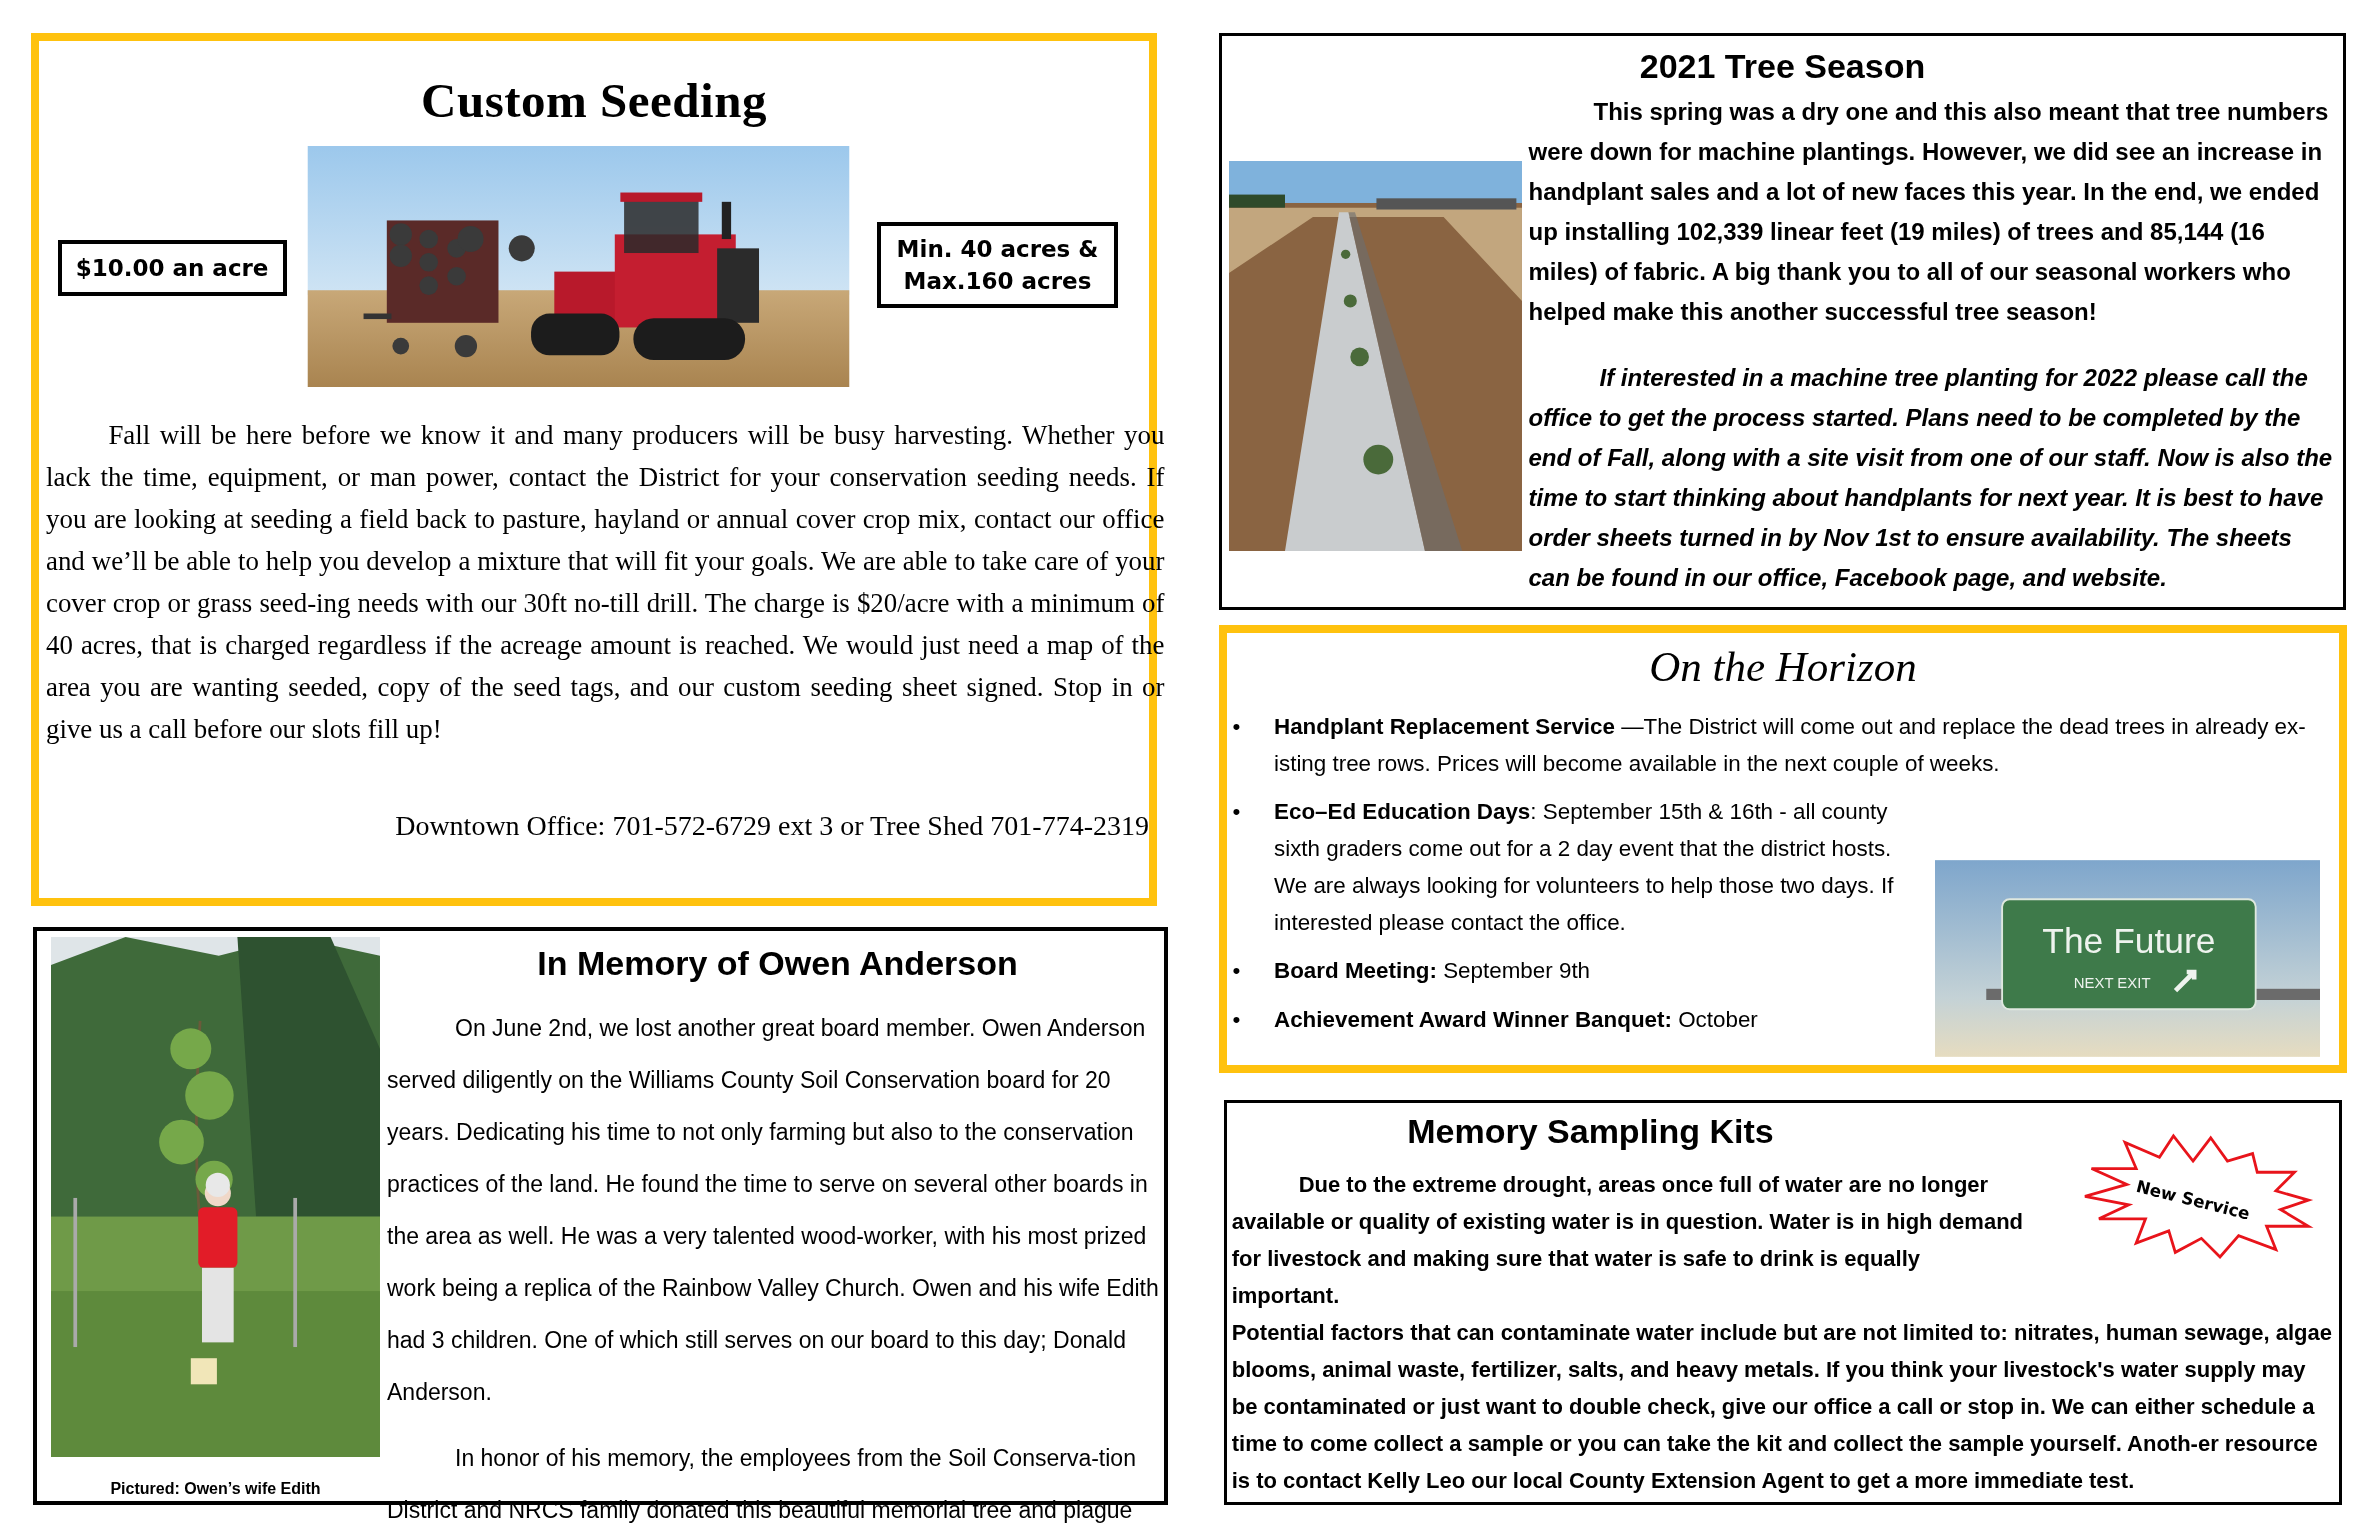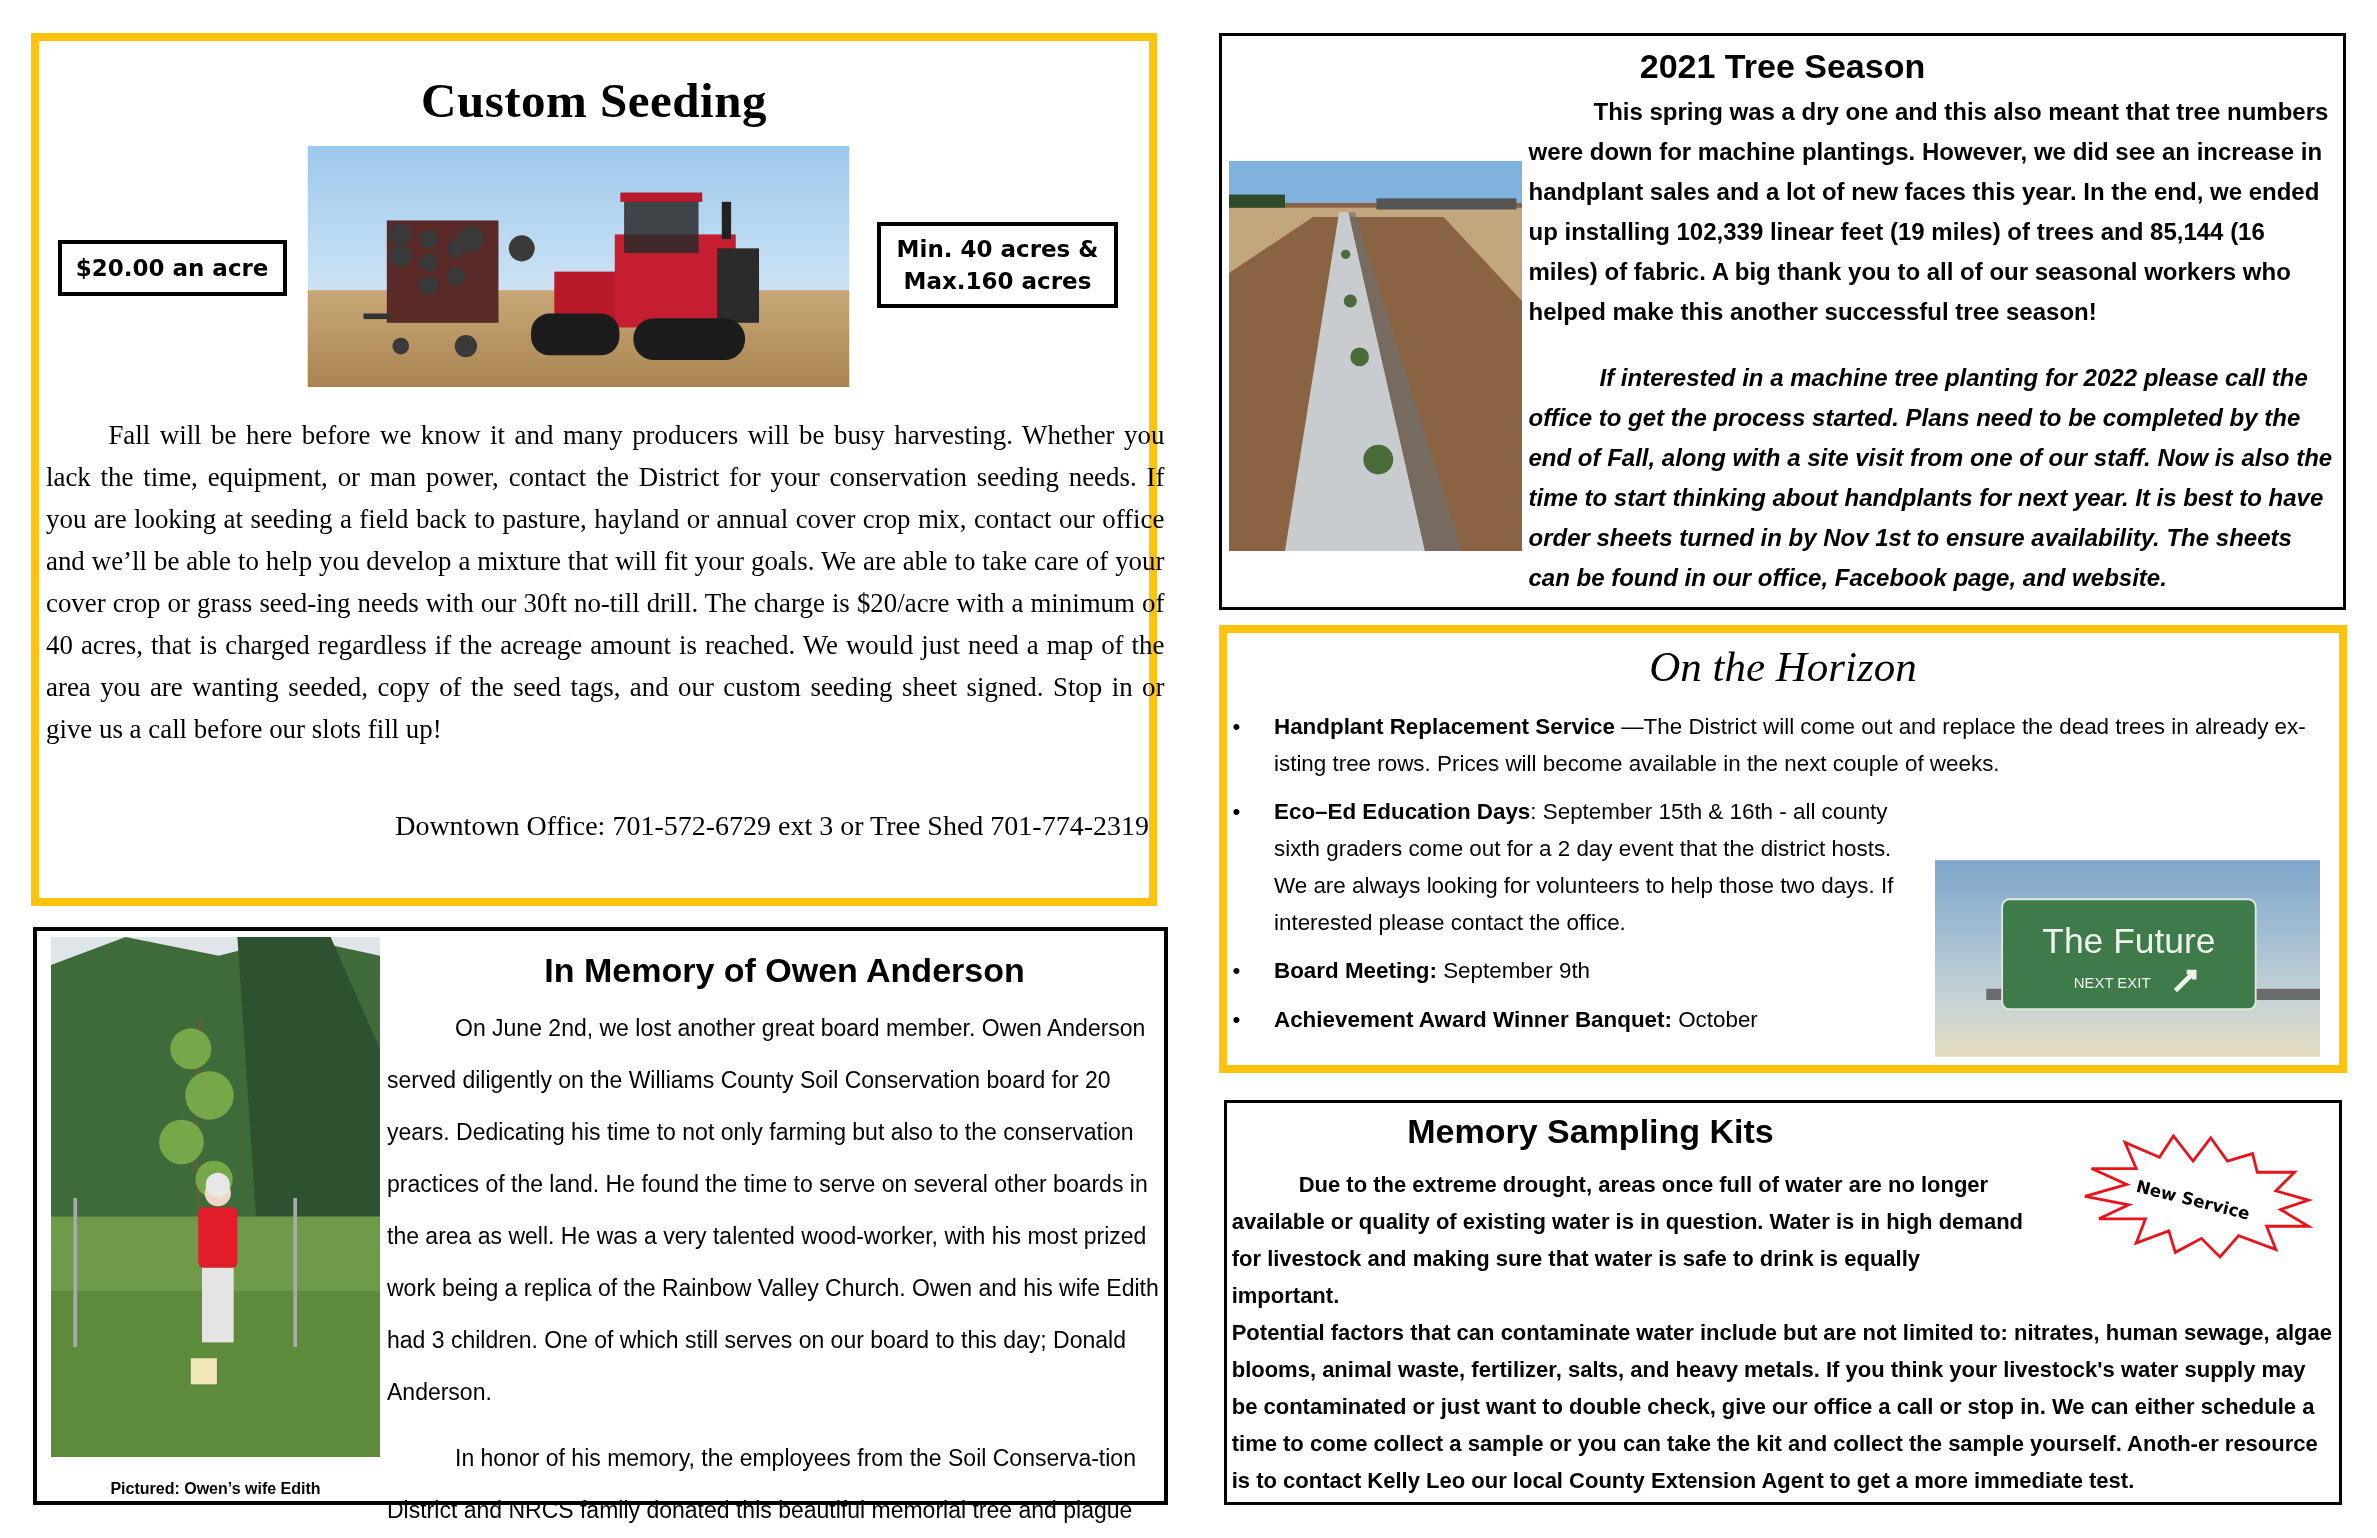--- a/index.html
+++ b/index.html
@@ -53,21 +53,21 @@
   #w-body .indent { display:inline-block; width:67px; }
   #w-star { left:844px; top:30px; width:244px; height:126px; }
 </style>
 </head>
 <body>
 
 <section class="box yellow" style="left:31px; top:33px; width:1126px; height:873px;">
   <h1 id="seed-title" class="abs serif" style="margin:0;">Custom Seeding</h1>
 
   <div id="seed-price" class="abs tagbox">
-    <span>$20.00 an acre</span>
+    <span>$10.00 an acre</span>
   </div>
 
   <div id="seed-photo" class="abs">
     <svg width="543" height="241" viewBox="0 0 582 259">
       <defs>
         <linearGradient id="sky1" x1="0" y1="0" x2="0" y2="1">
             <stop offset="0" stop-color="#9cc8ec"></stop>
             <stop offset="1" stop-color="#cfe4f4"></stop>
           </linearGradient>
         <linearGradient id="fld1" x1="0" y1="0" x2="0" y2="1">
@@ -206,21 +206,21 @@
       <circle cx="179" cy="266" r="13" fill="#e8e8e8"></circle>
       <rect x="158" y="290" width="42" height="65" rx="6" fill="#e21c28"></rect>
       <rect x="162" y="355" width="34" height="80" fill="#e4e4e4"></rect>
       <rect x="24" y="280" width="4" height="160" fill="#aaa"></rect>
       <rect x="260" y="280" width="4" height="160" fill="#aaa"></rect>
       <rect x="150" y="452" width="28" height="28" fill="#f1e6b8"></rect>
     </svg>
   </div>
   <p id="mem-caption" class="abs sans">Pictured: Owen’s wife Edith</p>
 
-  <h2 id="mem-title" class="abs sans" style="margin:11px;">In Memory of Owen Anderson</h2>
+  <h2 id="mem-title" class="abs sans" style="margin:4px;">In Memory of Owen Anderson</h2>
 
   <div id="mem-body" class="abs sans">
     <p><span class="indent"></span><span>On June 2nd, we lost another great board member. Owen Anderson served diligently on the Williams County Soil Conservation board for 20 years. Dedicating his time to not only farming but also to the conservation practices of the land. He found the time to serve on several other boards in the area as well. He was a very talented wood-worker, with his most prized work being a replica of the Rainbow Valley Church. Owen and his wife Edith had 3 children. One of which still serves on our board to this day; Donald Anderson.</span></p>
     <p class="p2"><span class="indent"></span><span>In honor of his memory, the employees from the Soil Conserva-tion District and NRCS family donated this beautiful memorial tree and plague for his family to enjoy. Owen will be deeply missed by all who knew him.</span></p>
   </div>
 </section>
 
 <section class="box black" style="left:1224px; top:1100px; width:1118px; height:405px; border-width:3.7px;">
   <h2 id="w-title" class="abs sans" style="margin:0;">Memory Sampling Kits</h2>
 

